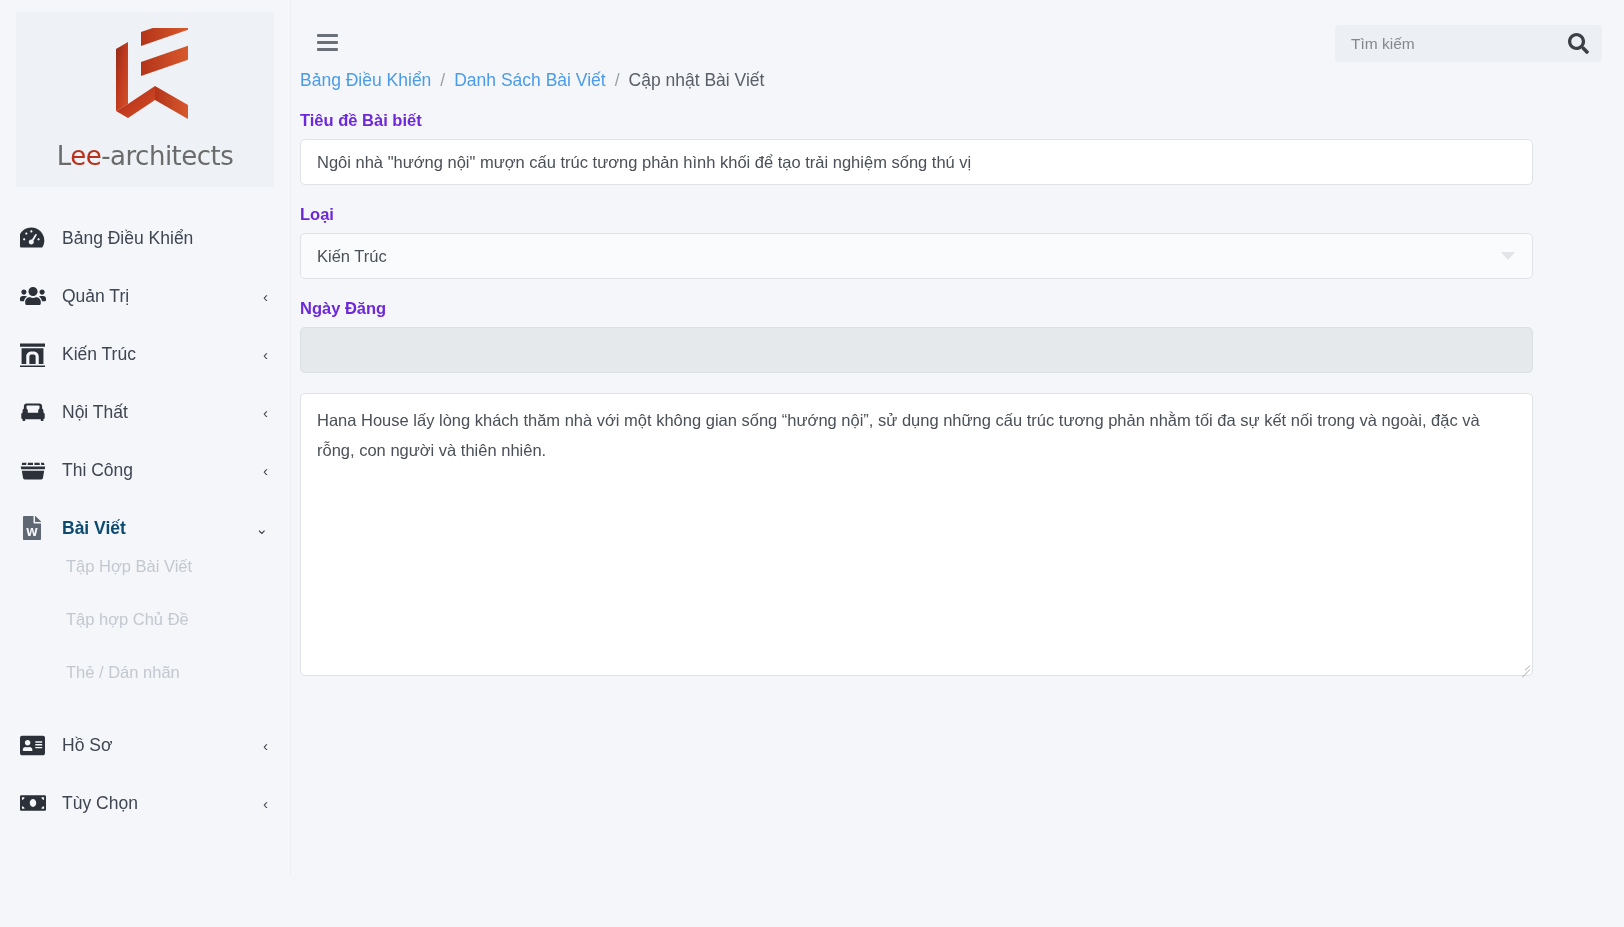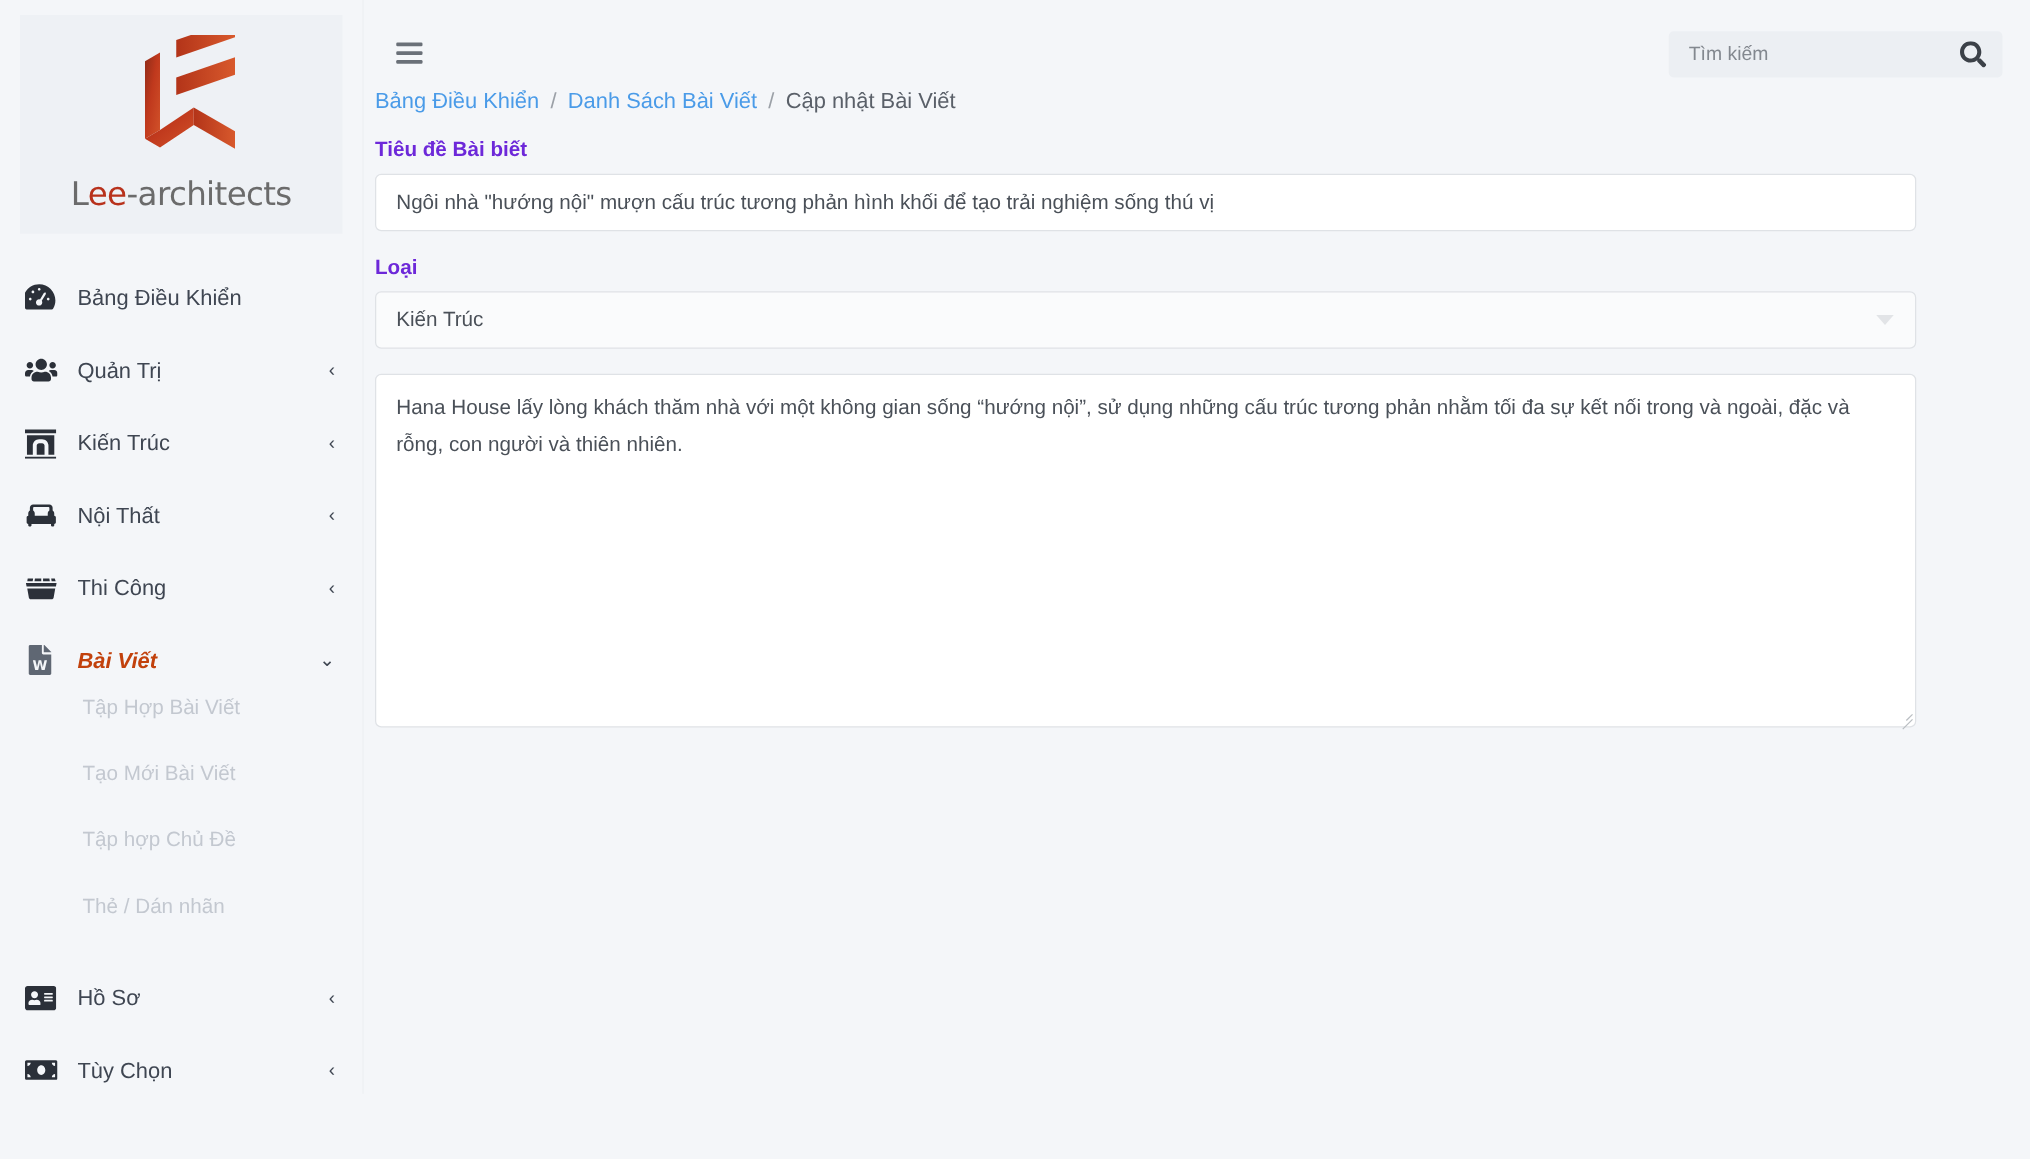--- a/index.html
+++ b/index.html
@@ -60,21 +60,21 @@
     justify-content: flex-start;
     color: #2b3039;
   }
   .nav-label {
     font-size: 17.5px;
     color: #3f4652;
     margin-left: 12px;
     flex: 1;
     white-space: nowrap;
   }
-  .nav-item.active .nav-label { color: #c2410c; font-weight: bold; font-style: italic; }
+  .nav-item.active .nav-label { color: #0c4a6e; font-weight: bold; }
   .nav-item.active .nav-ico { color: #5f6773; }
   .caret {
     font-size: 15px;
     color: #3f4652;
     line-height: 1;
   }
   .submenu { padding: 0; }
   .sub-item {
     height: 53px;
     display: flex;
@@ -321,23 +321,20 @@
         </span>
         <span class="nav-label">Bài Viết</span>
         <span class="caret">⌄</span>
       </div>
 
       <div class="submenu">
         <div class="sub-item">
           <span>Tập Hợp Bài Viết</span>
         </div>
         <div class="sub-item">
-          <span>Tạo Mới Bài Viết</span>
-        </div>
-        <div class="sub-item">
           <span>Tập hợp Chủ Đề</span>
         </div>
         <div class="sub-item">
           <span>Thẻ / Dán nhãn</span>
         </div>
       </div>
 
       <div class="nav-item">
         <span class="nav-ico">
           <svg width="25" height="25" viewBox="0 0 576 512" fill="currentColor">
@@ -397,20 +394,24 @@
 
       <div class="field">
         <div class="field-label">Loại</div>
         <div class="control select-like">
           <span>Kiến Trúc</span>
           <span class="sel-arrow"></span>
         </div>
       </div>
 
 
+      <div class="field">
+        <div class="field-label">Ngày Đăng</div>
+        <input class="control disabled" type="text" disabled="" value="" style="">
+      </div>
 
       <div class="field">
         <div class="ta-wrap">
           <textarea class="textarea-ctl" style="">Hana House lấy lòng khách thăm nhà với một không gian sống “hướng nội”, sử dụng những cấu trúc tương phản nhằm tối đa sự kết nối trong và ngoài, đặc và rỗng, con người và thiên nhiên.</textarea>
           <span class="ta-grip">
               <i></i>
               <i></i>
             </span>
         </div>
       </div>

